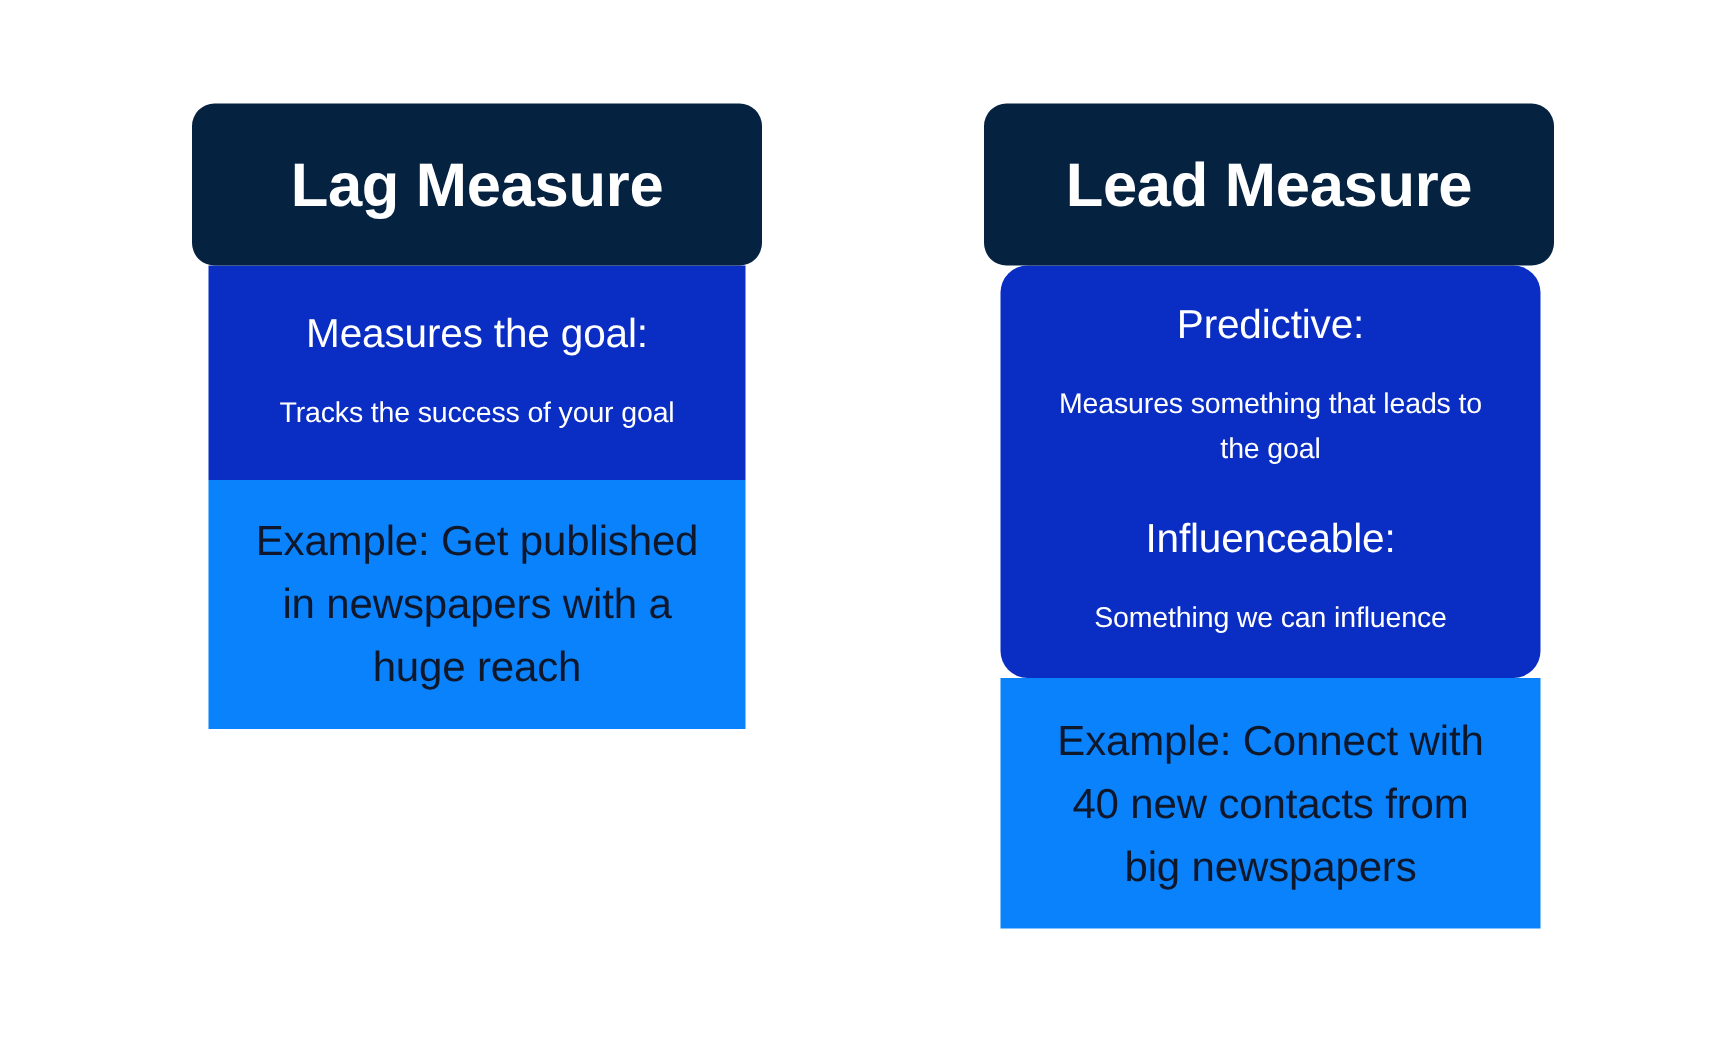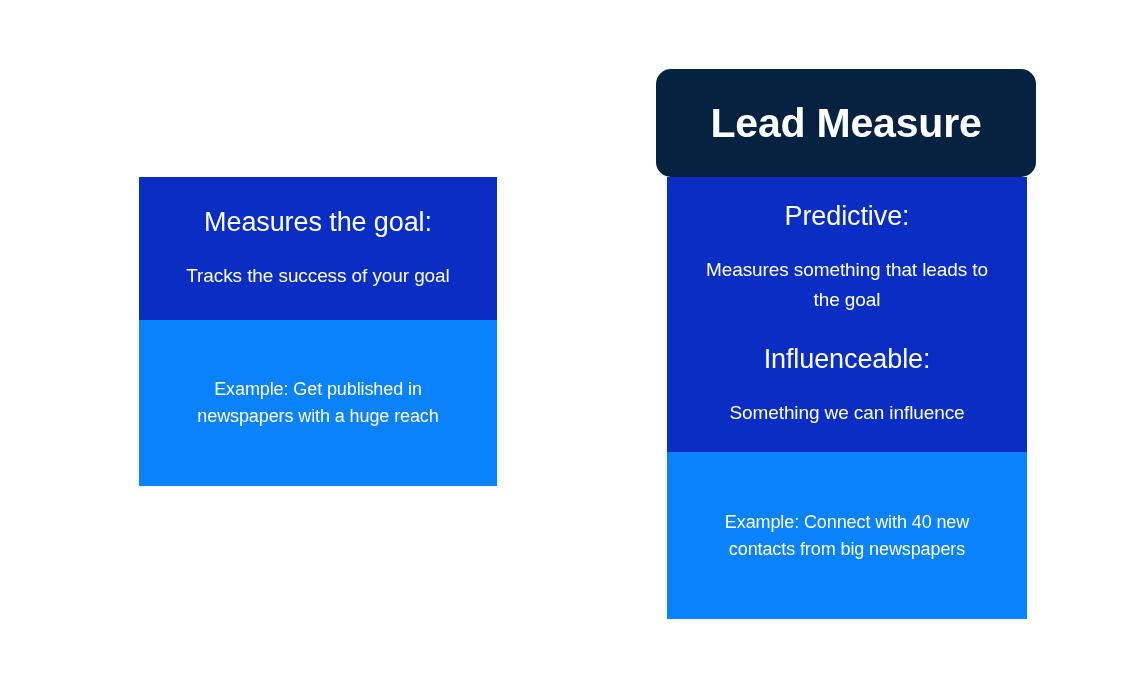--- a/index.html
+++ b/index.html
@@ -90,22 +90,22 @@
     color: #ffffff;
     font-size: 19px;
     font-weight: normal;
     line-height: 1.55;
     margin: 22px 0 0 0;
     max-width: 300px;
     letter-spacing: -0.1px;
   }
 
   .section-example {
-    color: #ffffff;
-    font-size: 18px;
+    color: #0f172a;
+    font-size: 28px;
     font-weight: normal;
     line-height: 1.5;
     margin: 16px;
     max-width: 330px;
     letter-spacing: -0.1px;
   }
 
   .block-group + .block-group {
     margin-top: 30px;
   }
@@ -138,30 +138,33 @@
     top: 69px;
     width: 380px;
     height: 550px;
   }
   #card-lead .card-header { width: 380px; }
   #card-lead .card-body {
     left: 11px;
     width: 360px;
     height: 442px;
   }
-  #card-lead .sec-primary-lead { height: 275px; }
+  #card-lead .sec-primary-lead { height: 275px; border-radius: 18px; }
   #card-lead .sec-accent-lead  { height: 167px; }
 </style>
 </head>
 <body>
 
 <div class="stage">
 
   <div class="card" id="card-lag">
 
+    <div class="card-header">
+      <div class="card-header-title">Lag Measure</div>
+    </div>
 
     <div class="card-body">
 
       <div class="section section-primary sec-primary-lag">
         <div class="block-group">
           <div class="section-heading">Measures the goal:</div>
           <div class="section-sub">Tracks the success of your goal</div>
         </div>
       </div>
 

